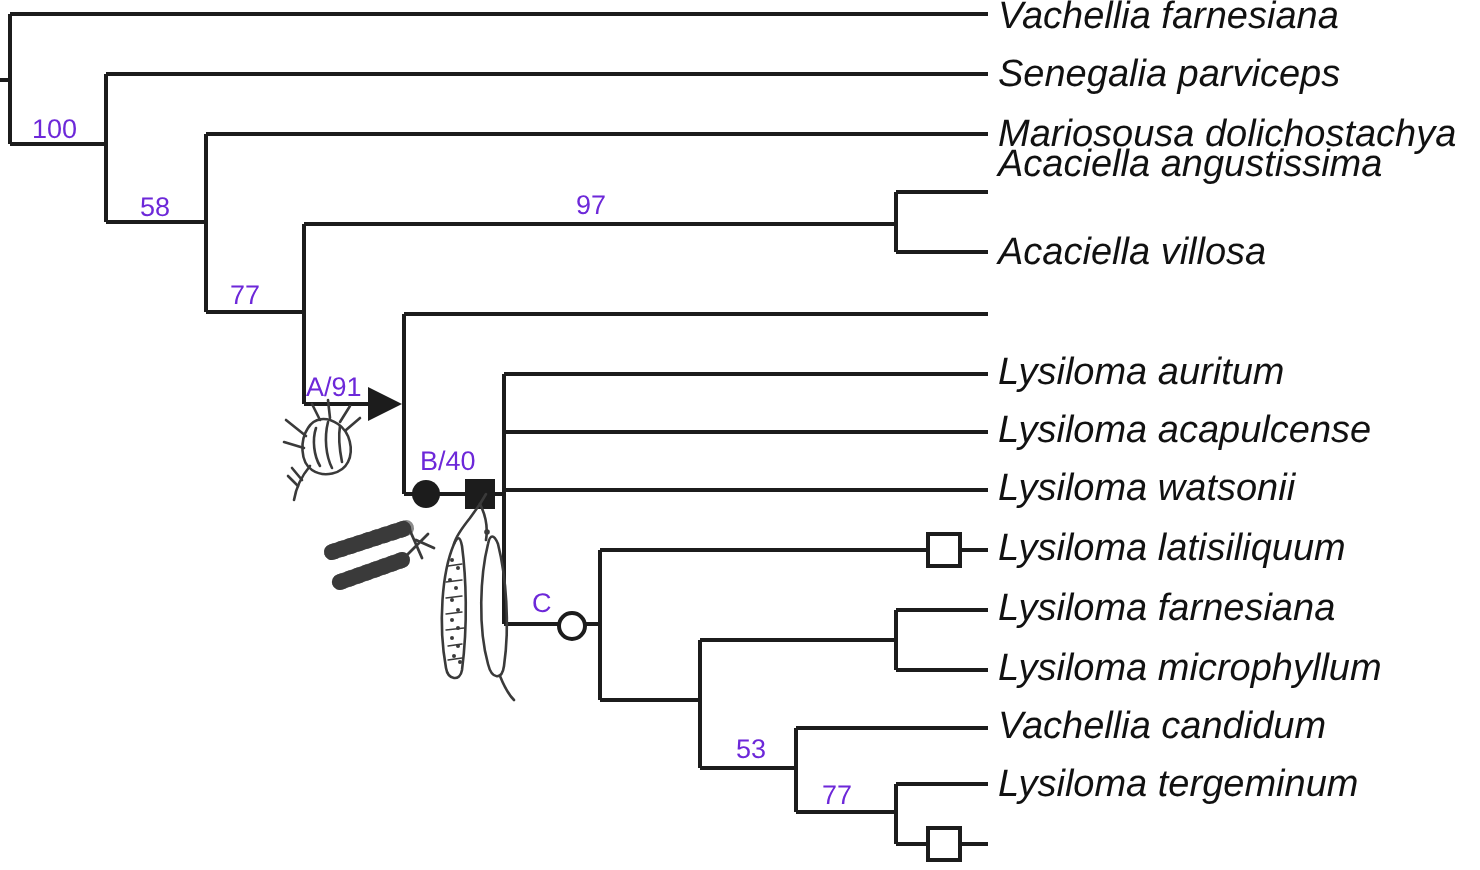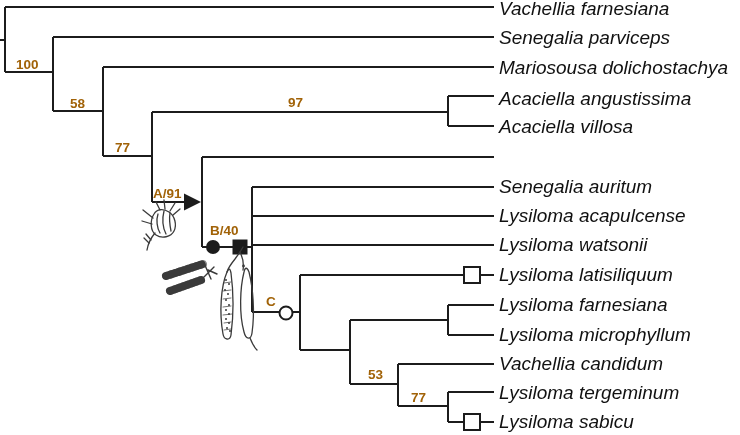--- a/index.html
+++ b/index.html
@@ -15,23 +15,23 @@
     position:absolute;
     left:499px;
     height:24px;line-height:24px;
     font-style:italic;
     font-size:19px;
     color:#111;
     white-space:nowrap;
   }
   .support{
     position:absolute;
-    font-weight:bold;
+    font-weight:normal;
     font-size:13.5px;
-    color:#a16207;
+    color:#6d28d9;
     white-space:nowrap;
   }
 </style>
 </head>
 <body>
 
 <div class="figure">
 
   <svg class="tree-svg" viewBox="0 0 740 435">
 
@@ -115,31 +115,30 @@
       </g>
       <path d="M224,283 L231,282 M223,291 L231,290 M223,299 L231,298 M223,307 L231,306 M223,315 L232,314 M224,323 L231,322 M224,330 L231,329" stroke-width="0.7"></path>
       <path d="M244,272 C240,288 239,314 244,332 C246,340 251,340 252,333 C255,312 253,288 249,272 C247,267 245,267 244,272 Z"></path>
       <path d="M250,338 C252,343 254,347 257,350"></path>
     </g>
   </svg>
 
   <div class="taxon" style="top:-3px">Vachellia farnesiana</div>
   <div class="taxon" style="top:26px">Senegalia parviceps</div>
   <div class="taxon" style="top:56px">Mariosousa dolichostachya</div>
-  <div class="taxon" style="top:87px">Acaciella angustissima</div>
+  <div class="taxon" style="top:71px">Acaciella angustissima</div>
   <div class="taxon" style="top:115px">Acaciella villosa</div>
-  <div class="taxon" style="top:175px">Senegalia auritum</div>
+  <div class="taxon" style="top:175px">Lysiloma auritum</div>
   <div class="taxon" style="top:204px">Lysiloma acapulcense</div>
   <div class="taxon" style="top:233px">Lysiloma watsonii</div>
   <div class="taxon" style="top:263px">Lysiloma latisiliquum</div>
   <div class="taxon" style="top:293px">Lysiloma farnesiana</div>
   <div class="taxon" style="top:323px">Lysiloma microphyllum</div>
   <div class="taxon" style="top:352px">Vachellia candidum</div>
   <div class="taxon" style="top:381px">Lysiloma tergeminum</div>
-  <div class="taxon" style="top:410px">Lysiloma sabicu</div>
 
   <div class="support" style="left:16px;top:57px">100</div>
   <div class="support" style="left:70px;top:96px">58</div>
   <div class="support" style="left:115px;top:140px">77</div>
   <div class="support" style="left:288px;top:95px">97</div>
   <div class="support" style="left:153px;top:186px">A/91</div>
   <div class="support" style="left:210px;top:223px">B/40</div>
   <div class="support" style="left:266px;top:294px">C</div>
   <div class="support" style="left:368px;top:367px">53</div>
   <div class="support" style="left:411px;top:390px">77</div>

